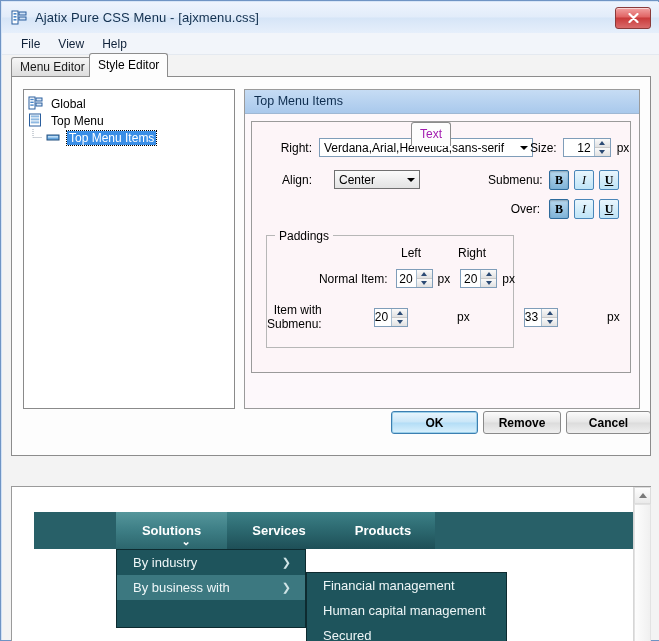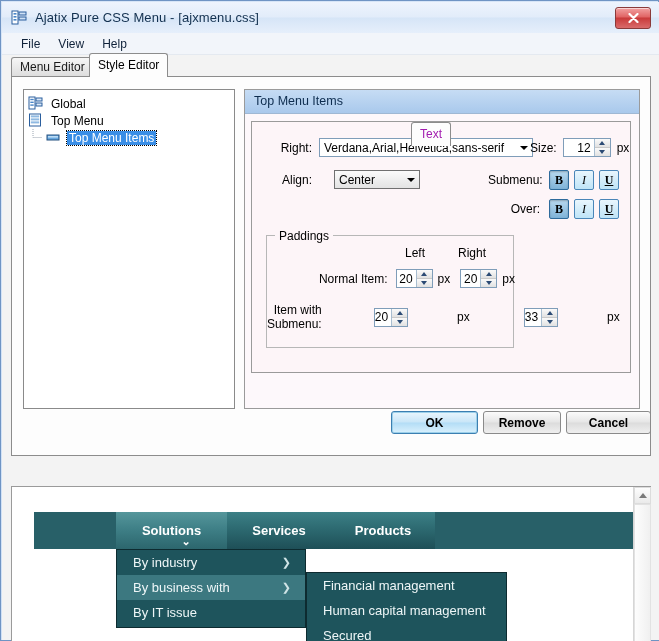--- a/index.html
+++ b/index.html
@@ -370,21 +370,21 @@
               <i>I</i>
             </span>
             <span class="fbtn">
               <u>U</u>
             </span>
           </div>
 
           <div class="group" style="left:14px;top:113px;width:248px;height:113px;">
             <span class="gtitle">Paddings</span>
 
-            <span class="lab" style="position:absolute;left:118px;top:10px;width:40px;text-align:right;">Left</span>
+            <span class="lab" style="position:absolute;left:124px;top:10px;width:40px;text-align:center;">Left</span>
             <span class="lab" style="position:absolute;left:185px;top:10px;width:40px;text-align:center;">Right</span>
 
             <div class="row" style="left:0px;top:33px;width:248px;">
               <span class="lab" style="width:124px;text-align:right;margin-right:8px;">Normal Item:</span>
               <div class="spin" style="width:38px;">
                 <span class="val">20</span>
                 <span class="btns">
                   <span class="bup">
                       <span class="up-tri"></span>
                     </span>
@@ -465,24 +465,20 @@
 
         <div class="submenu" style="left:104px;top:62px;width:190px;height:79px;">
           <div class="sitem">
             <span>By industry</span>
             <span class="arr">❯</span>
           </div>
           <div class="sitem hover">
             <span>By business with</span>
             <span class="arr">❯</span>
           </div>
-          <div class="sitem">
-            <span>By IT issue</span>
-            <span class="arr"></span>
-          </div>
         </div>
 
         <div class="submenu" style="left:294px;top:85px;width:201px;height:79px;">
           <div class="sitem">
             <span>Financial management</span>
           </div>
           <div class="sitem">
             <span>Human capital management</span>
           </div>
           <div class="sitem">

